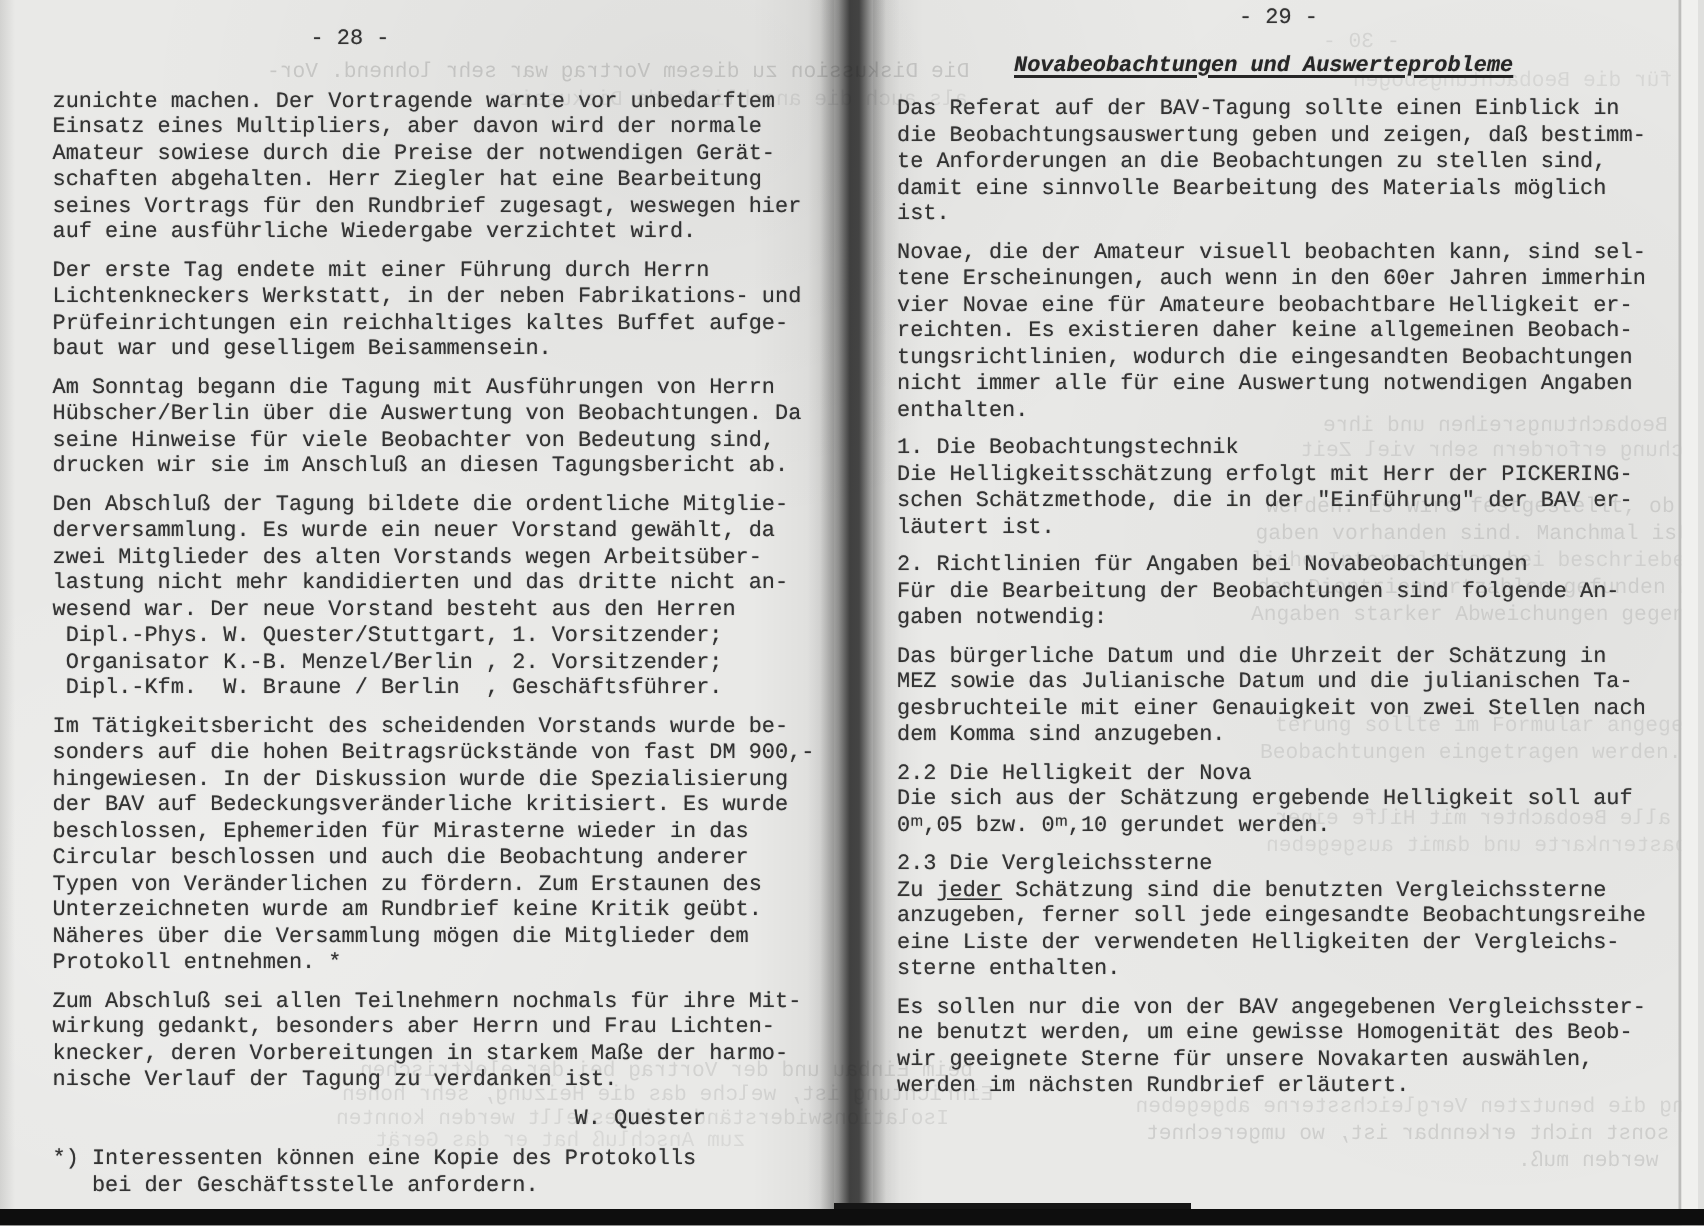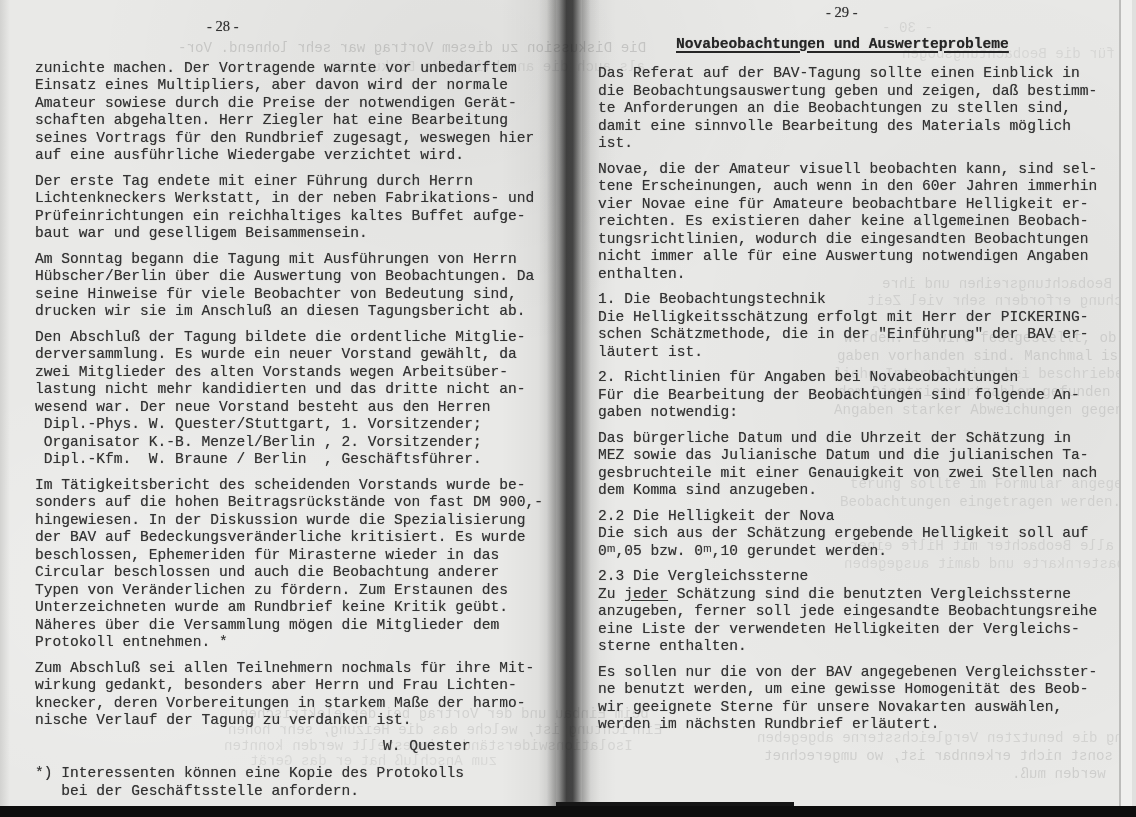--- a/index.html
+++ b/index.html
@@ -15,26 +15,26 @@
   }
   .page{position:absolute;top:0;height:817px;}
   .page-left{left:0;width:556px;}
   .page-right{left:582px;width:554px;}
   .content{position:absolute;}
   .page-left .content{left:35px;top:18px;width:512px;}
   .page-right .content{left:16px;top:4px;width:512px;}
   .line{white-space:pre;font-size:14.6px;line-height:17.5px;text-shadow:0 0 0.7px rgba(40,40,40,0.55);}
   .para{margin:0 0 8px 0;}
   .u{text-decoration:underline;text-underline-offset:2px;}
-  .page-number{margin-bottom:24px;font-family:Liberation Serif, serif;}
+  .page-number{margin-bottom:24px;}
   .page-left .page-number{margin-left:172px;}
   .page-right .page-number{margin-left:228px;margin-bottom:14px;}
   .heading{
     font-weight:bold;color:#262626;margin:0 0 12px 78px;
-    text-decoration:underline;text-underline-offset:3px;text-decoration-thickness:1.5px;
+    text-decoration:underline;text-underline-offset:3px;text-decoration-thickness:1.5px;font-style:italic;
   }
   .signature{margin:4px 0 0 348px;}
   .footnote{margin-top:10px;}
   
   .gutter{
     position:absolute;left:538px;top:0;width:62px;height:817px;pointer-events:none;
     background:linear-gradient(90deg,
       rgba(0,0,0,0) 0%, rgba(0,0,0,0.06) 14%, rgba(30,30,30,0.45) 34%,
       rgba(22,22,22,0.80) 46%, rgba(22,22,22,0.78) 56%, rgba(40,40,40,0.35) 70%,
       rgba(0,0,0,0.05) 85%, rgba(0,0,0,0) 100%);

